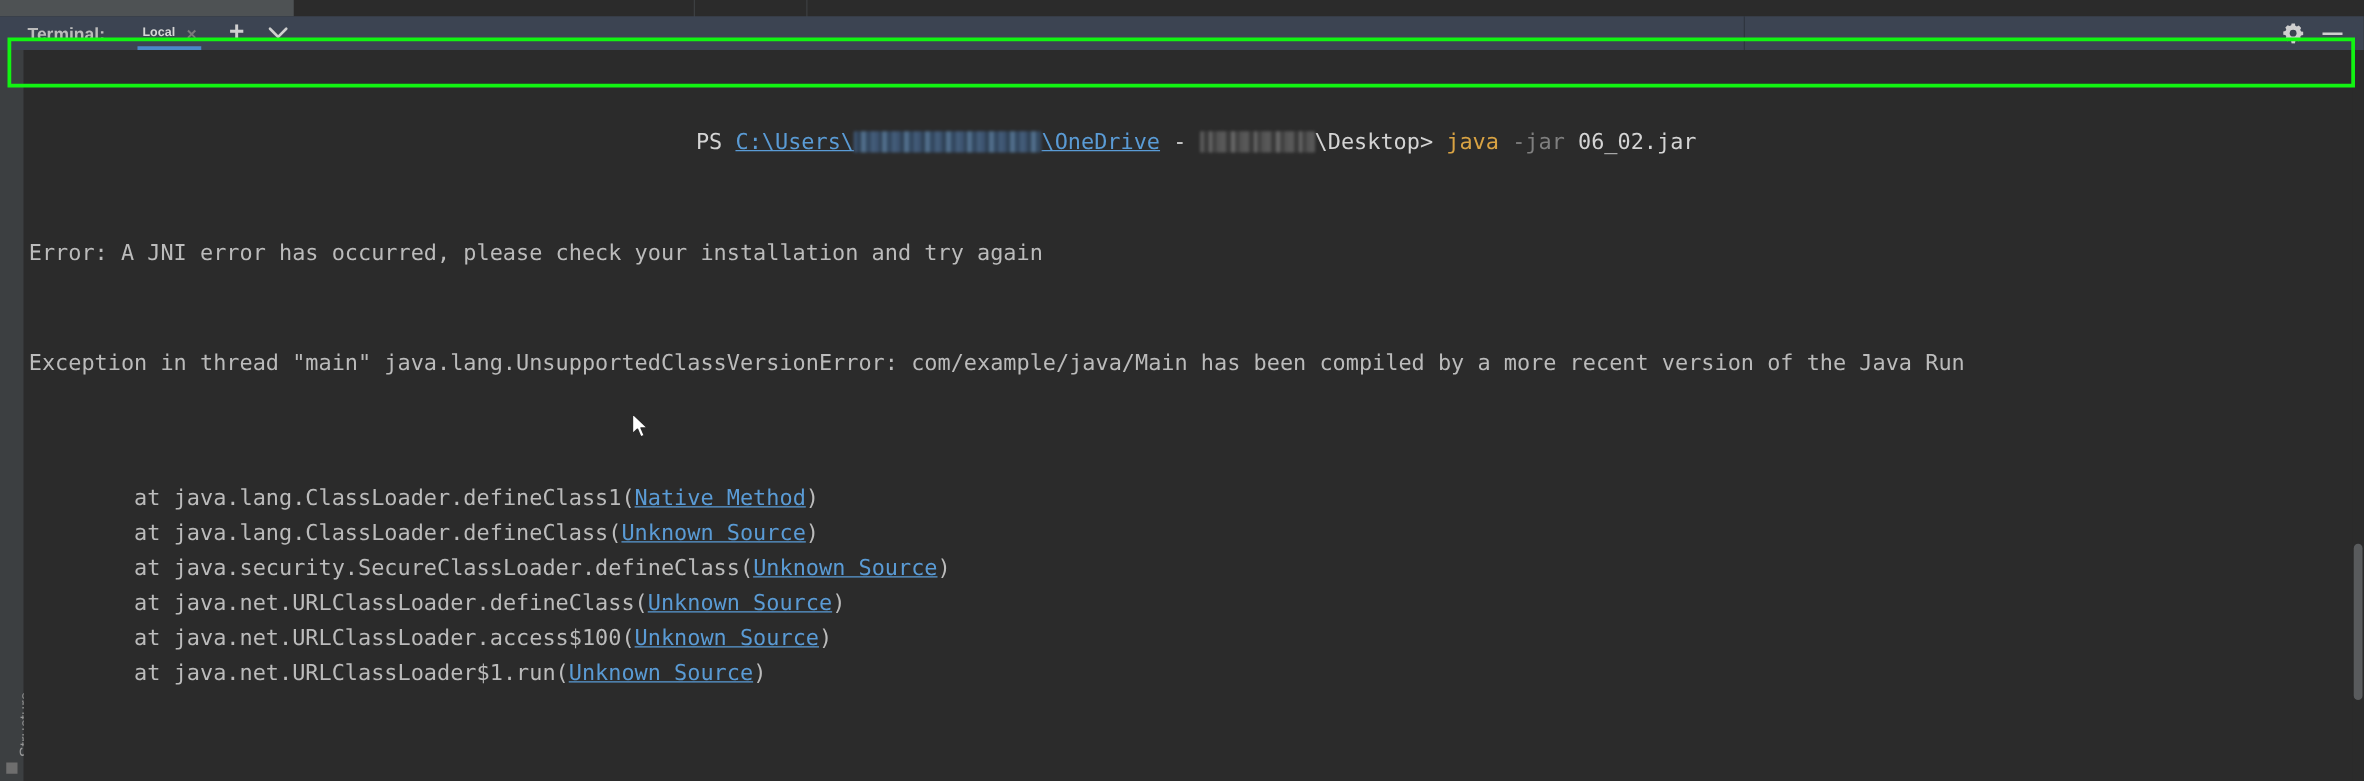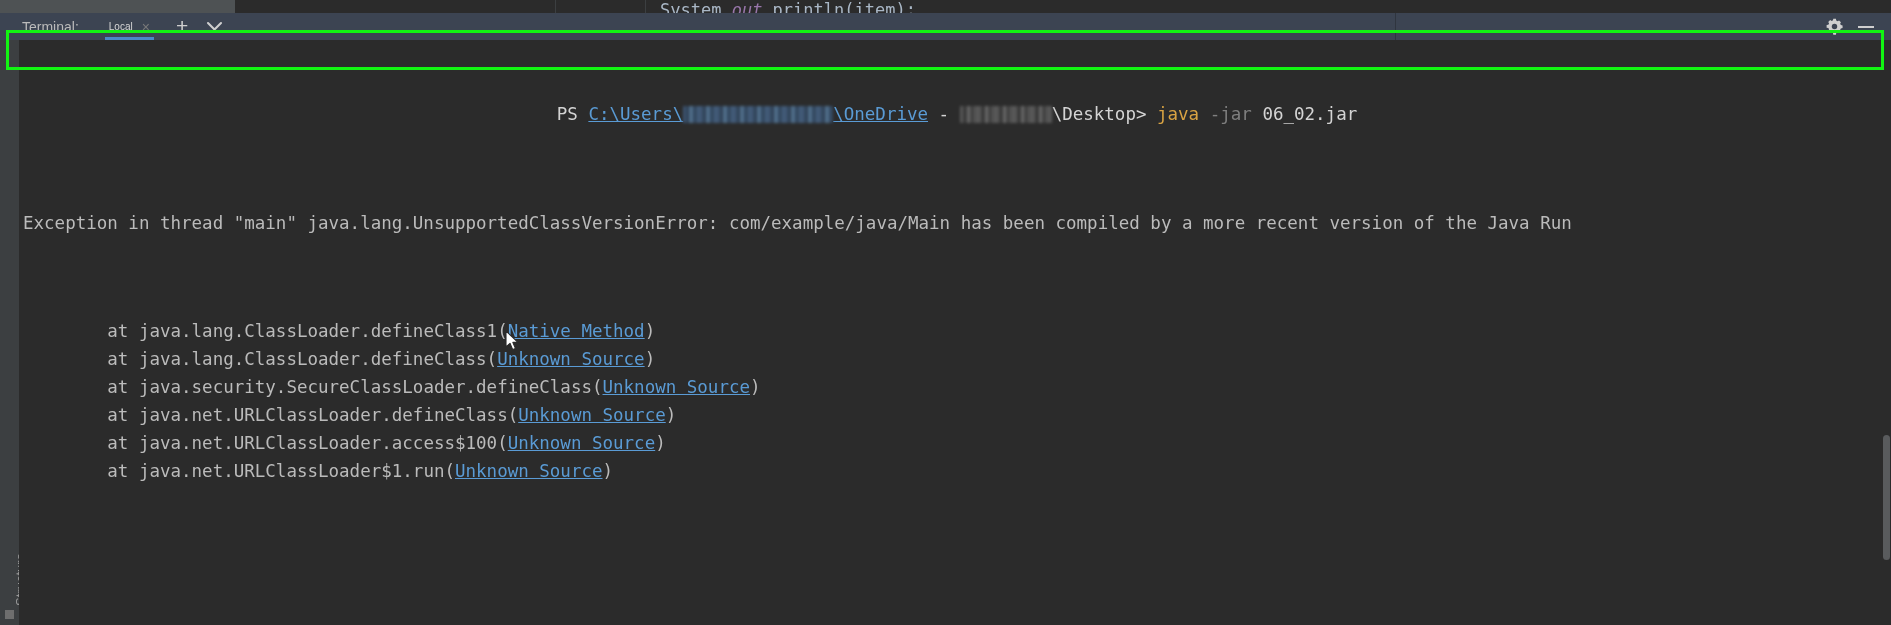--- a/index.html
+++ b/index.html
@@ -26,21 +26,21 @@
     position:absolute; left:660px; top:0px; font-size:17px;
     font-family:"DejaVu Sans Mono", monospace; color:#a9b7c6; white-space:pre;
   }
   .editor-code .kw-out{ color:#9876aa; font-style:italic; }
 
   
   .term-header{
     position:absolute; left:0; top:13px; width:1891px; height:27px;
     background:#3c4452; display:flex; align-items:center;
   }
-  .term-header .hdr-left{ display:flex; align-items:center; height:27px; }
+  .term-header .hdr-left{ display:flex; align-items:center; height:27px;font-weight:bold; }
   .term-label{
     color:#bbbbbb; font-family:"Liberation Sans", sans-serif; font-size:14px;
     margin-left:22px;
   }
   .term-tab{
     position:relative; margin-left:26px; height:27px; display:flex; align-items:center;
     padding:0 4px;
   }
   .term-tab .tab-name{
     color:#d6d6d6; font-family:"Liberation Sans", sans-serif; font-size:10px;
@@ -129,21 +129,20 @@
   .cursor{ position:absolute; left:505px; top:330px; z-index:40; }
 </style>
 </head>
 <body>
 
 <div class="editor-strip">
   <div class="editor-gutter-tab"></div>
   <div class="editor-linenum">17</div>
   <div class="editor-vline1"></div>
   <div class="editor-vline2"></div>
-  <div class="editor-code"><span>System.</span><span class="kw-out">out</span><span>.println(item);</span></div>
 </div>
 
 <div class="term-header">
   <div class="hdr-left">
     <span class="term-label">Terminal:</span>
     <div class="term-tab">
       <span class="tab-name">Local</span>
       <span class="tab-close">×</span>
       <span class="tab-underline"></span>
     </div>
@@ -173,20 +172,21 @@
 <div class="structure-strip">
   <span class="st-label">Structure</span>
   <span class="st-square"></span>
 </div>
 
 <div class="term-body">
   <div class="term-lines">
 
     <div class="tline first"><span class="c-white">PS</span><span class="c-white"> </span><span class="c-link">C:\Users\</span><span class="blur b1"></span><span class="c-link">\OneDrive</span><span class="c-white"> - </span><span class="blur b2"></span><span class="c-white">\Desktop&gt; </span><span class="c-yellow">java</span><span class="c-white"> </span><span class="c-gray">-jar</span><span class="c-white"> </span><span class="c-white">06_02.jar</span></div>
 
+    <div class="tline"><span class="c-plain">Error: A JNI error has occurred, please check your installation and try again</span></div>
 
     <div class="tline"><span class="c-plain">Exception in thread "main" java.lang.UnsupportedClassVersionError: com/example/java/Main has been compiled by a more recent version of the Java Run</span></div>
 
 
     <div id="stack-container"><div class="tline"><span class="c-plain">        at </span><span class="c-plain">java.lang.ClassLoader.defineClass1(</span><span class="c-link">Native Method</span><span class="c-plain">)</span></div><div class="tline"><span class="c-plain">        at </span><span class="c-plain">java.lang.ClassLoader.defineClass(</span><span class="c-link">Unknown Source</span><span class="c-plain">)</span></div><div class="tline"><span class="c-plain">        at </span><span class="c-plain">java.security.SecureClassLoader.defineClass(</span><span class="c-link">Unknown Source</span><span class="c-plain">)</span></div><div class="tline"><span class="c-plain">        at </span><span class="c-plain">java.net.URLClassLoader.defineClass(</span><span class="c-link">Unknown Source</span><span class="c-plain">)</span></div><div class="tline"><span class="c-plain">        at </span><span class="c-plain">java.net.URLClassLoader.access$100(</span><span class="c-link">Unknown Source</span><span class="c-plain">)</span></div><div class="tline"><span class="c-plain">        at </span><span class="c-plain">java.net.URLClassLoader$1.run(</span><span class="c-link">Unknown Source</span><span class="c-plain">)</span></div><div class="tline"></div></div>
   </div>
 </div>
 
 <div class="green-box"></div>
 

